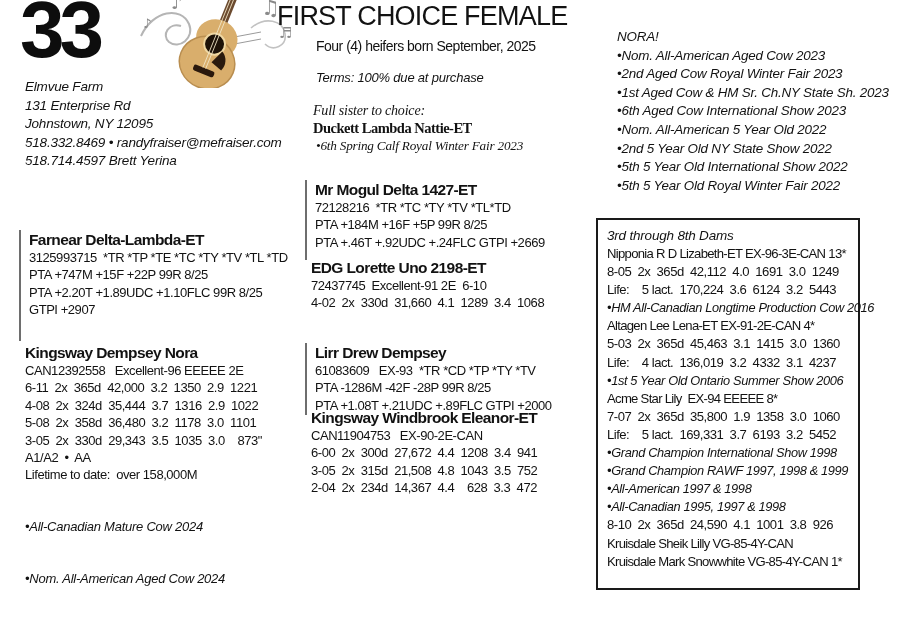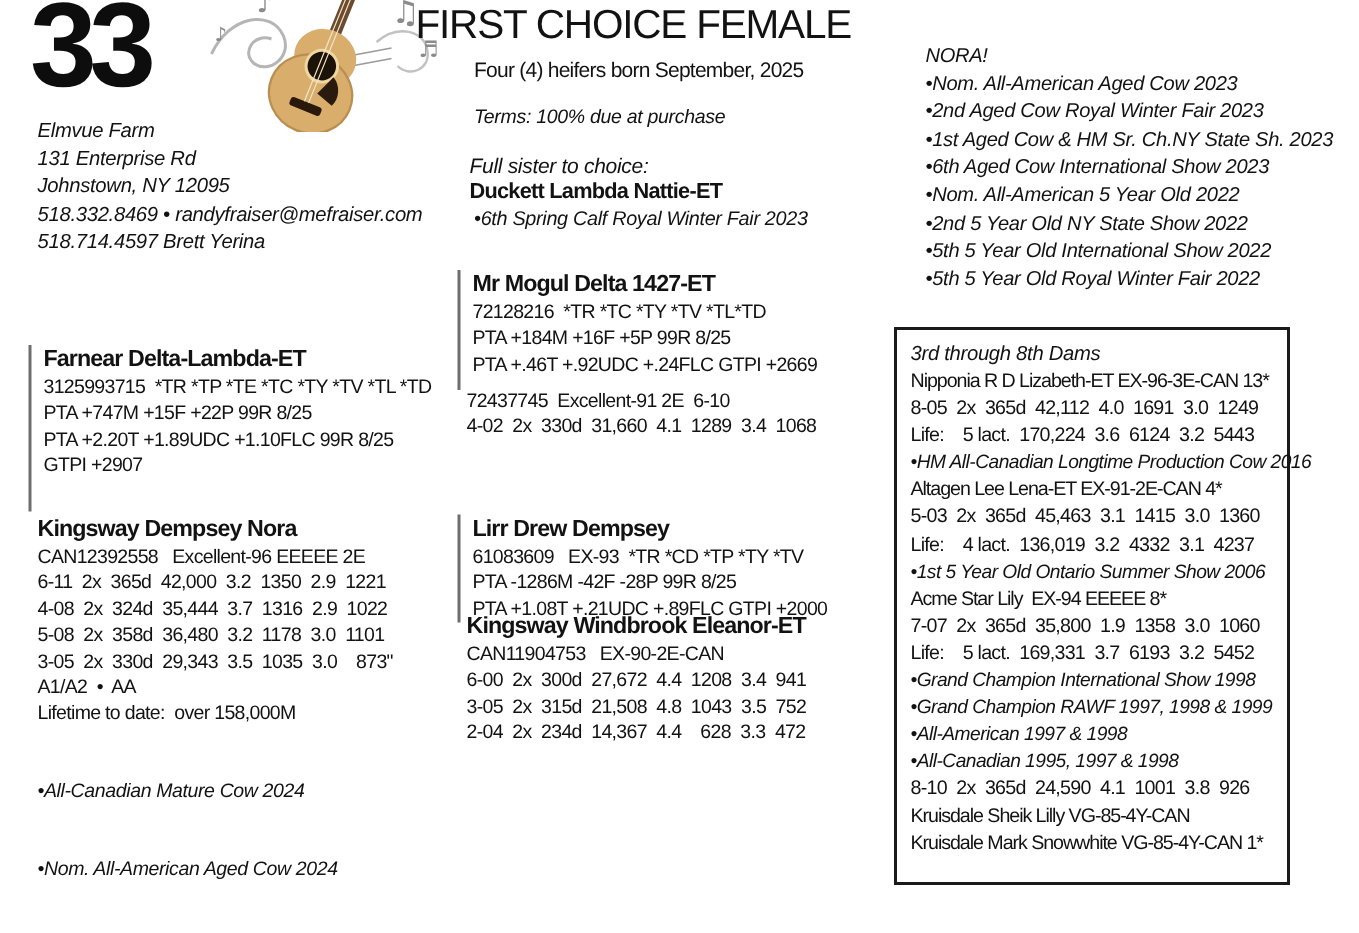--- a/index.html
+++ b/index.html
@@ -21,21 +21,21 @@
   
   .page-title{left:277px;top:1px;font-size:27px;font-weight:normal;letter-spacing:-0.8px;white-space:nowrap;}
   .subtitle{left:316px;top:38px;font-size:14px;letter-spacing:-0.5px;}
   .terms{left:316px;top:70px;font-size:13px;}
 
   
   .consignor{left:25px;top:78px;font-size:13.5px;line-height:18.6px;}
   .consignor div{font-style:italic;}
 
   
-  .full-sister{left:313px;top:102px;font-size:13.5px;line-height:17.5px;}
+  .full-sister{left:313px;top:102px;font-size:13.5px;line-height:17.5px;font-family:Liberation Serif, serif;}
   .fs-label{font-style:italic;font-size:14px;}
   .fs-name{font-weight:bold;font-size:14.5px;letter-spacing:-0.5px;}
   .fs-awards div{font-style:italic;font-size:13.2px;padding-left:3px;}
 
   
   .nora{left:617px;top:28px;font-size:13.4px;line-height:18.6px;}
   .nora-heading{font-style:italic;font-weight:normal;}
   .nora-line{font-style:italic;}
 
   
@@ -164,20 +164,21 @@
 <div class="abs sire-wrap sire-mid-1">
   <div class="animal-name">Mr Mogul Delta 1427-ET</div>
   <div>
       <div class="stat">72128216  *TR *TC *TY *TV *TL*TD</div>
       <div class="stat">PTA +184M +16F +5P 99R 8/25</div>
       <div class="stat">PTA +.46T +.92UDC +.24FLC GTPI +2669</div>
     </div>
 </div>
 
 <div class="abs dam-mid-1">
+  <div class="animal-name">EDG Lorette Uno 2198-ET</div>
   <div>
       <div class="stat">72437745  Excellent-91 2E  6-10</div>
       <div class="stat">4-02  2x  330d  31,660  4.1  1289  3.4  1068</div>
     </div>
 </div>
 
 <div class="abs sire-wrap sire-mid-2">
   <div class="animal-name">Lirr Drew Dempsey</div>
   <div>
       <div class="stat">61083609   EX-93  *TR *CD *TP *TY *TV</div>

